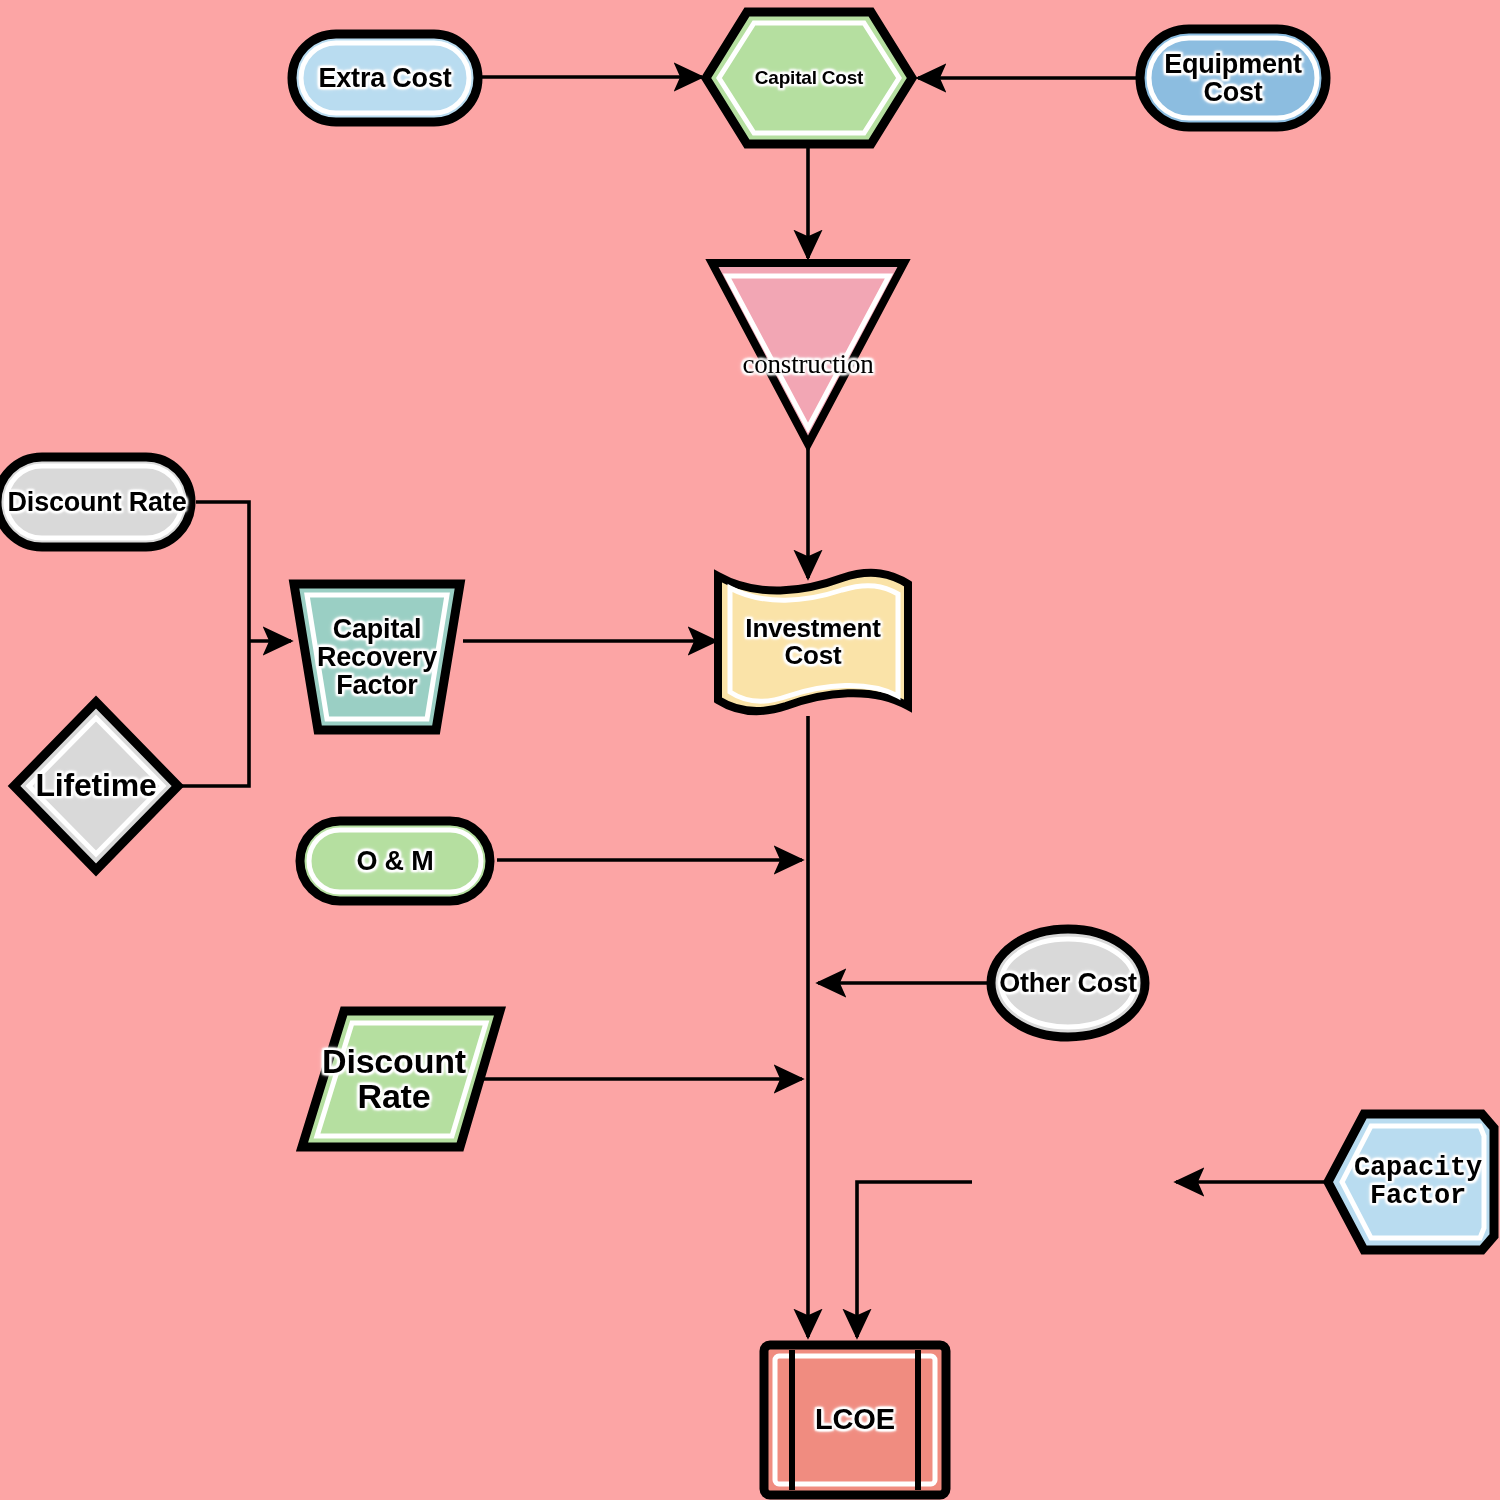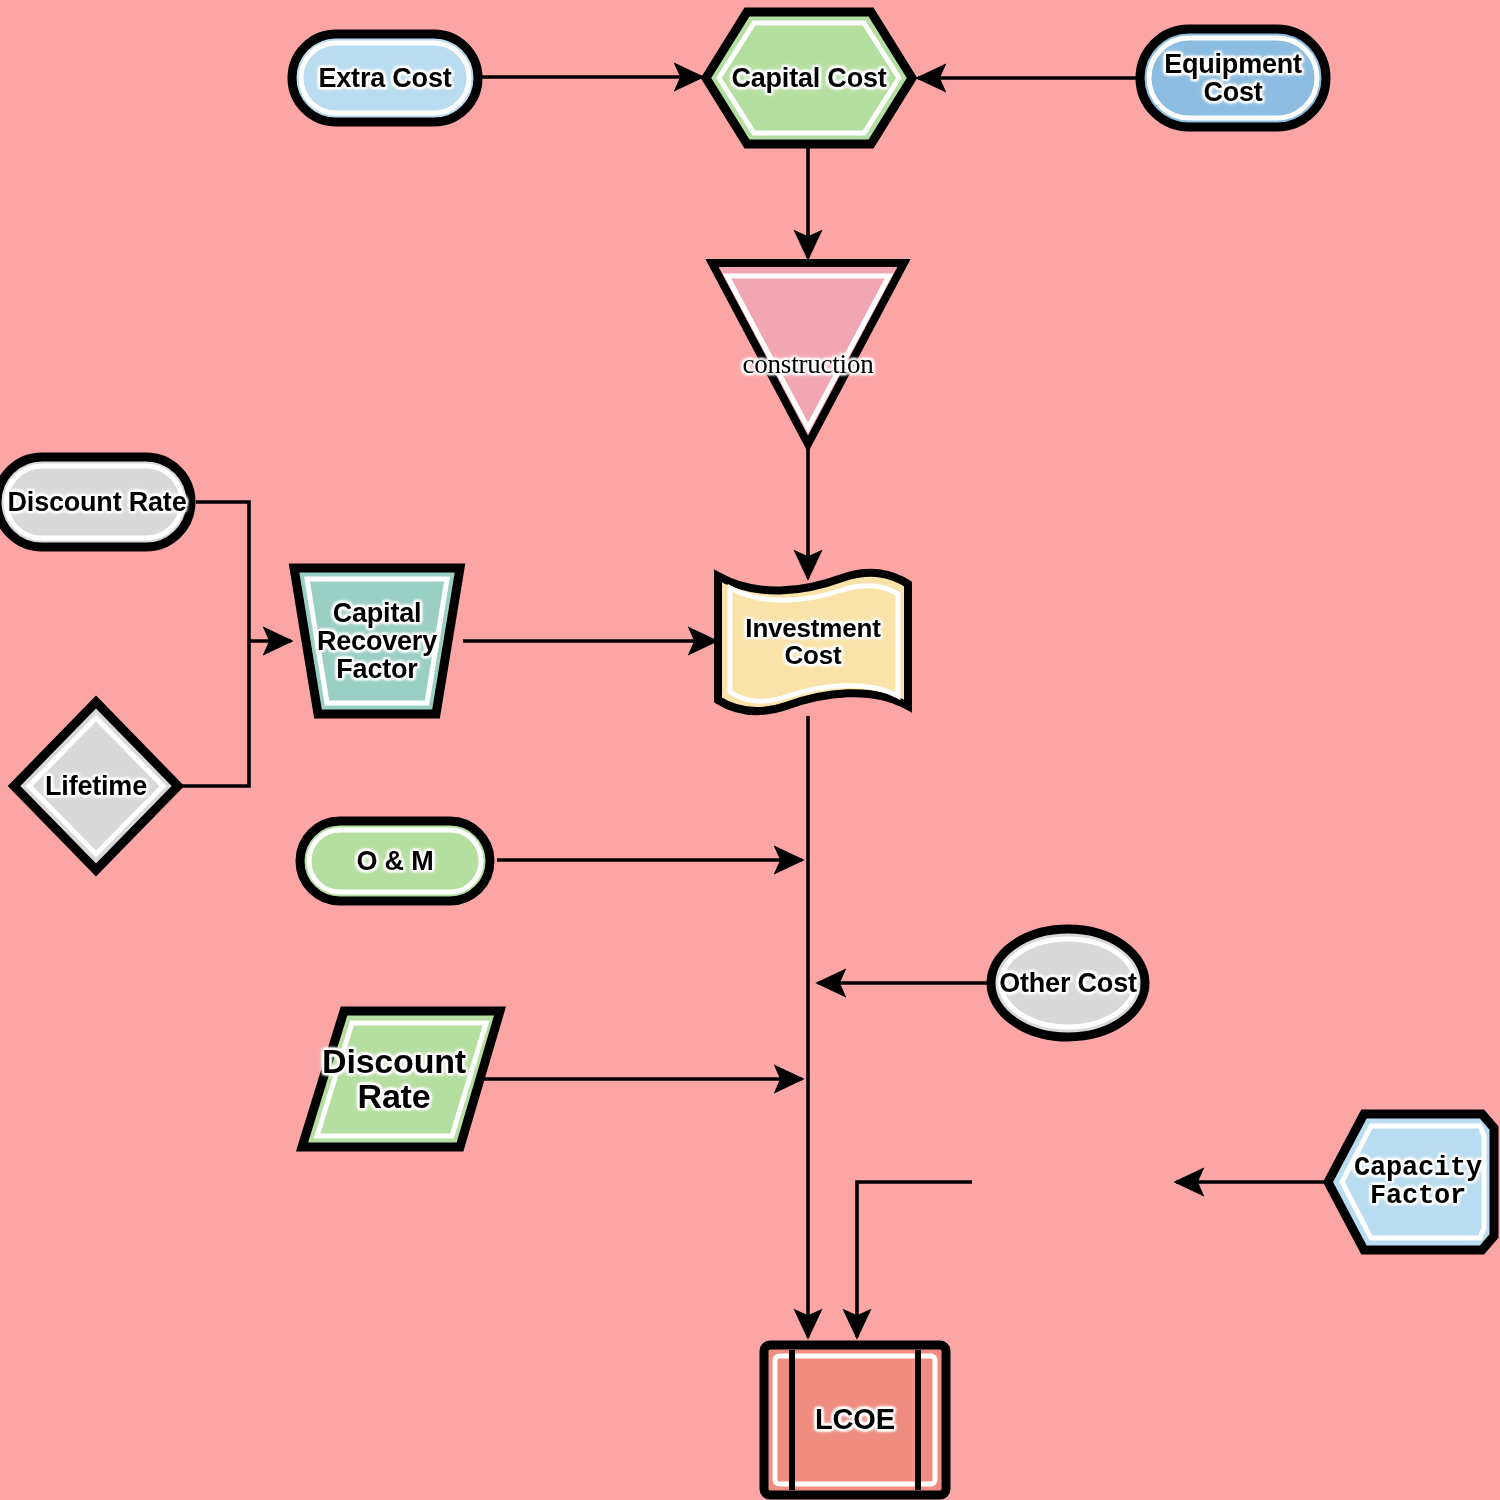--- a/index.html
+++ b/index.html
@@ -106,21 +106,21 @@
     <div class="lbl" style="font-size:27px;">Extra Cost</div>
   </div>
 
   <div class="node" style="left:700px; top:6px; width:218px; height:144px;">
     <div class="shp">
       <svg viewBox="0 0 218 144" preserveAspectRatio="none">
         <polygon points="47,6 171,6 212,72 171,138 47,138 6,72" fill="#b5dfa0" stroke="#000" stroke-width="9"></polygon>
         <polygon points="54,17 164,17 199,72 164,127 54,127 19,72" fill="#b5dfa0" stroke="#ffffff" stroke-width="5"></polygon>
       </svg>
     </div>
-    <div class="lbl" style="font-size:27px;">Capital Cost</div>
+    <div class="lbl" style="font-size:19px;">Capital Cost</div>
   </div>
 
   <div class="node" style="left:1135px; top:24px; width:196px; height:108px;">
     <div class="shp">
       <svg viewBox="0 0 196 108" preserveAspectRatio="none">
         <rect x="5" y="5" width="186" height="98" rx="49" ry="49" fill="#8cbde0" stroke="#000" stroke-width="9"></rect>
         <rect x="14" y="14" width="168" height="80" rx="40" ry="40" fill="#8cbde0" stroke="#ffffff" stroke-width="5"></rect>
       </svg>
     </div>
     <div class="lbl" style="font-size:27px;">Equipment
@@ -140,21 +140,21 @@
   <div class="node" style="left:-8px; top:452px; width:204px; height:100px;">
     <div class="shp">
       <svg viewBox="0 0 204 100" preserveAspectRatio="none">
         <rect x="5" y="5" width="194" height="90" rx="45" ry="45" fill="#d9d9d9" stroke="#000" stroke-width="9"></rect>
         <rect x="14" y="14" width="176" height="72" rx="36" ry="36" fill="#d9d9d9" stroke="#ffffff" stroke-width="5"></rect>
       </svg>
     </div>
     <div class="lbl" style="font-size:27px; margin-left:6px;">Discount Rate</div>
   </div>
 
-  <div class="node" style="left:288px; top:562px; width:178px; height:158px;">
+  <div class="node" style="left:288px; top:578px; width:178px; height:158px;">
     <div class="shp">
       <svg viewBox="0 0 178 158" preserveAspectRatio="none">
         <polygon points="6,6 172,6 148,152 30,152" fill="#9acfc4" stroke="#000" stroke-width="9"></polygon>
         <polygon points="19,17 159,17 139,141 39,141" fill="#9acfc4" stroke="#ffffff" stroke-width="5"></polygon>
       </svg>
     </div>
     <div class="lbl" style="font-size:27px;">Capital
 Recovery
 Factor</div>
   </div>
@@ -172,21 +172,21 @@
 Cost</div>
   </div>
 
   <div class="node" style="left:8px; top:696px; width:176px; height:180px;">
     <div class="shp">
       <svg viewBox="0 0 176 180" preserveAspectRatio="none">
         <polygon points="88,6 170,90 88,174 6,90" fill="#d9d9d9" stroke="#000" stroke-width="9"></polygon>
         <polygon points="88,22 155,90 88,158 21,90" fill="#d9d9d9" stroke="#ffffff" stroke-width="5"></polygon>
       </svg>
     </div>
-    <div class="lbl" style="font-size:27px;">Lifetime</div>
+    <div class="lbl" style="font-size:32px;">Lifetime</div>
   </div>
 
   <div class="node" style="left:295px; top:816px; width:200px; height:90px;">
     <div class="shp">
       <svg viewBox="0 0 200 90" preserveAspectRatio="none">
         <rect x="5" y="5" width="190" height="80" rx="40" ry="40" fill="#b5dfa0" stroke="#000" stroke-width="9"></rect>
         <rect x="14" y="14" width="172" height="62" rx="31" ry="31" fill="#b5dfa0" stroke="#ffffff" stroke-width="5"></rect>
       </svg>
     </div>
     <div class="lbl" style="font-size:27px;">O &amp; M</div>

